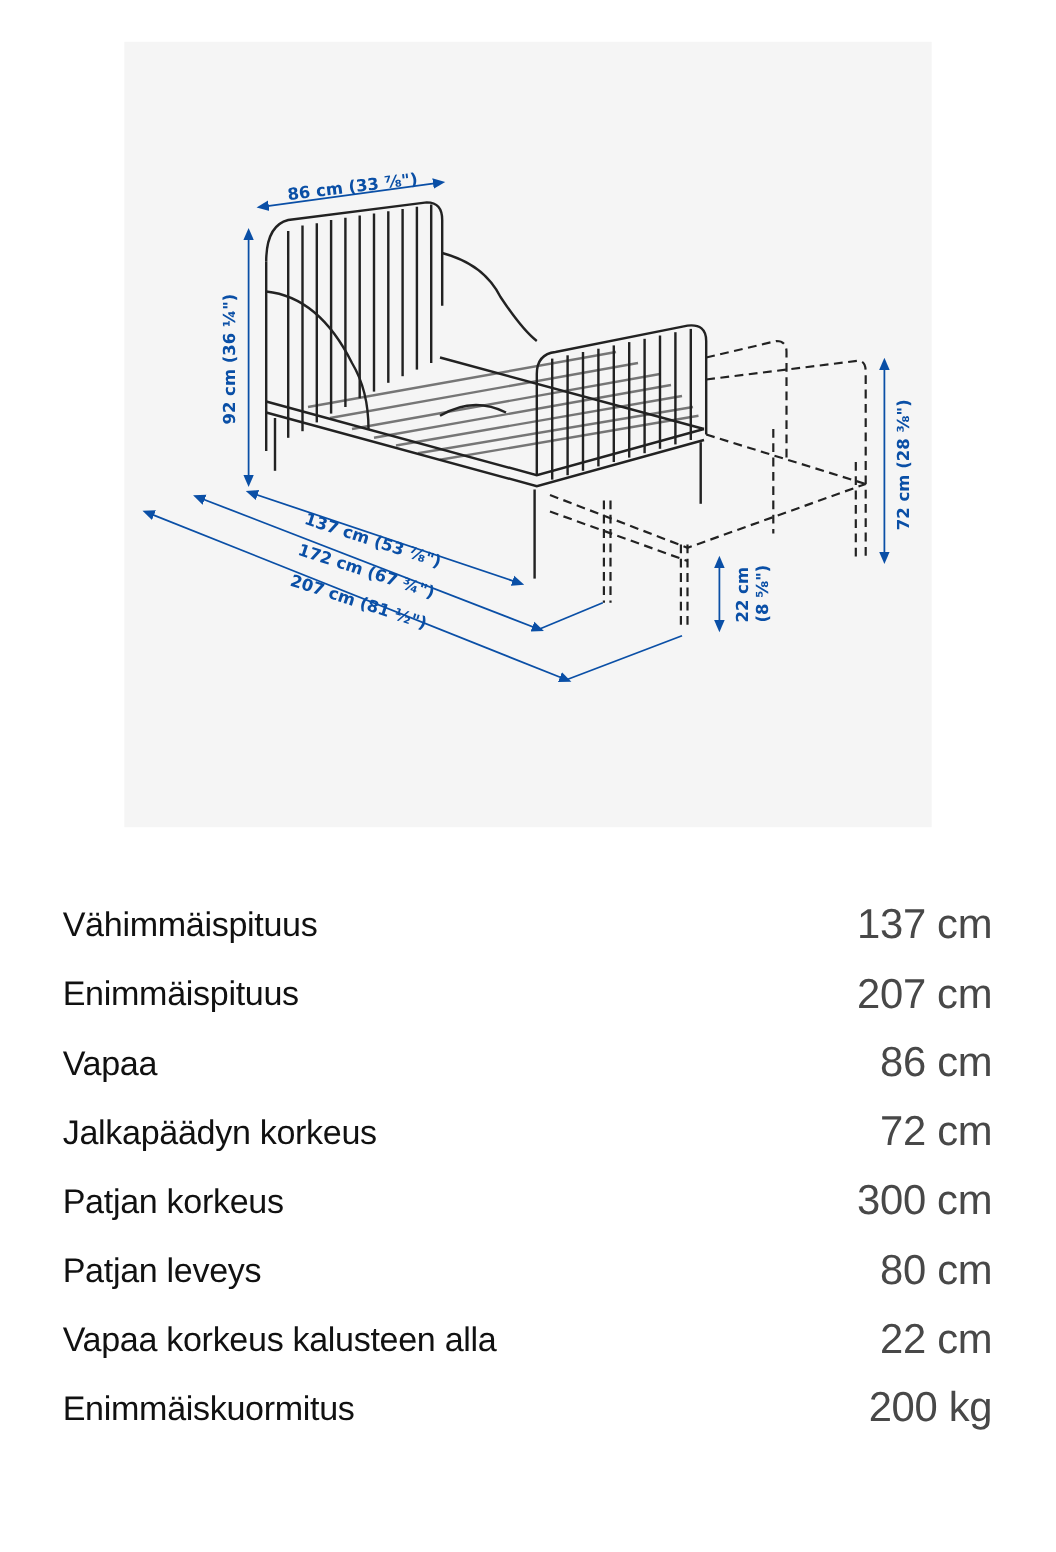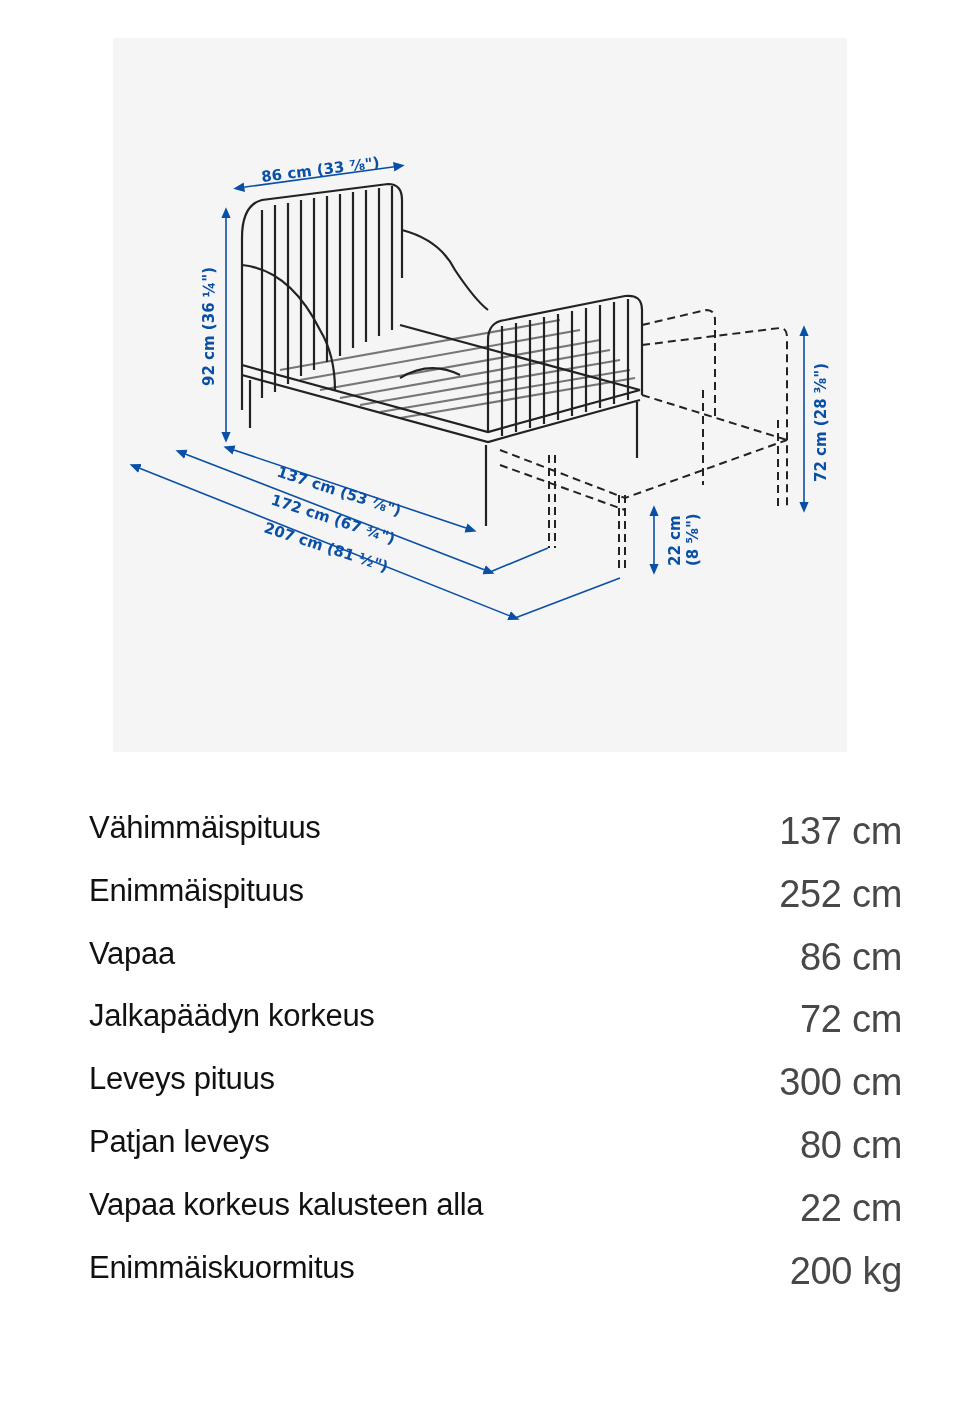--- a/index.html
+++ b/index.html
@@ -3,21 +3,21 @@
 <meta charset="utf-8">
 <style>
   html, body { margin:0; padding:0; background:#ffffff; }
   body { width:960px; height:1411px; position:relative; overflow:hidden;
          font-family:"Liberation Sans", "DejaVu Sans", sans-serif; }
   .image-frame { position:absolute; left:113px; top:38px; width:734px; height:714px;
                  background:#f5f5f5; }
   .image-frame svg { width:100%; height:100%; display:block; }
   .dim-text { font-family:"DejaVu Sans", sans-serif; font-weight:bold; fill:#0a4fa6; font-size:15px; }
   .spec-list { position:absolute; left:57px; top:810px; width:845px; }
-  .spec-row { display:flex; justify-content:space-between; align-items:flex-start; height:62.8px;margin-left:32px; }
+  .spec-row { display:flex; justify-content:space-between; align-items:center; height:62.8px; }
   .spec-label { font-size:31px; color:#111111; letter-spacing:-0.3px; }
   .spec-value { font-size:38px; color:#484848; letter-spacing:-0.3px; }
 </style>
 </head>
 <body>
 
 <div class="image-frame">
   <svg viewBox="113 38 734 714" xmlns="http://www.w3.org/2000/svg">
     <defs>
       <marker id="arr" markerWidth="8" markerHeight="8" refX="4" refY="4" orient="auto-start-reverse">
@@ -110,32 +110,32 @@
   </svg>
 </div>
 
 <div class="spec-list">
   <div class="spec-row">
     <span class="spec-label">Vähimmäispituus</span>
     <span class="spec-value">137 cm</span>
   </div>
   <div class="spec-row">
     <span class="spec-label">Enimmäispituus</span>
-    <span class="spec-value">252 cm</span>
+    <span class="spec-value">207 cm</span>
   </div>
   <div class="spec-row">
     <span class="spec-label">Vapaa</span>
     <span class="spec-value">86 cm</span>
   </div>
   <div class="spec-row">
     <span class="spec-label">Jalkapäädyn korkeus</span>
     <span class="spec-value">72 cm</span>
   </div>
   <div class="spec-row">
-    <span class="spec-label">Leveys pituus</span>
+    <span class="spec-label">Patjan korkeus</span>
     <span class="spec-value">300 cm</span>
   </div>
   <div class="spec-row">
     <span class="spec-label">Patjan leveys</span>
     <span class="spec-value">80 cm</span>
   </div>
   <div class="spec-row">
     <span class="spec-label">Vapaa korkeus kalusteen alla</span>
     <span class="spec-value">22 cm</span>
   </div>

